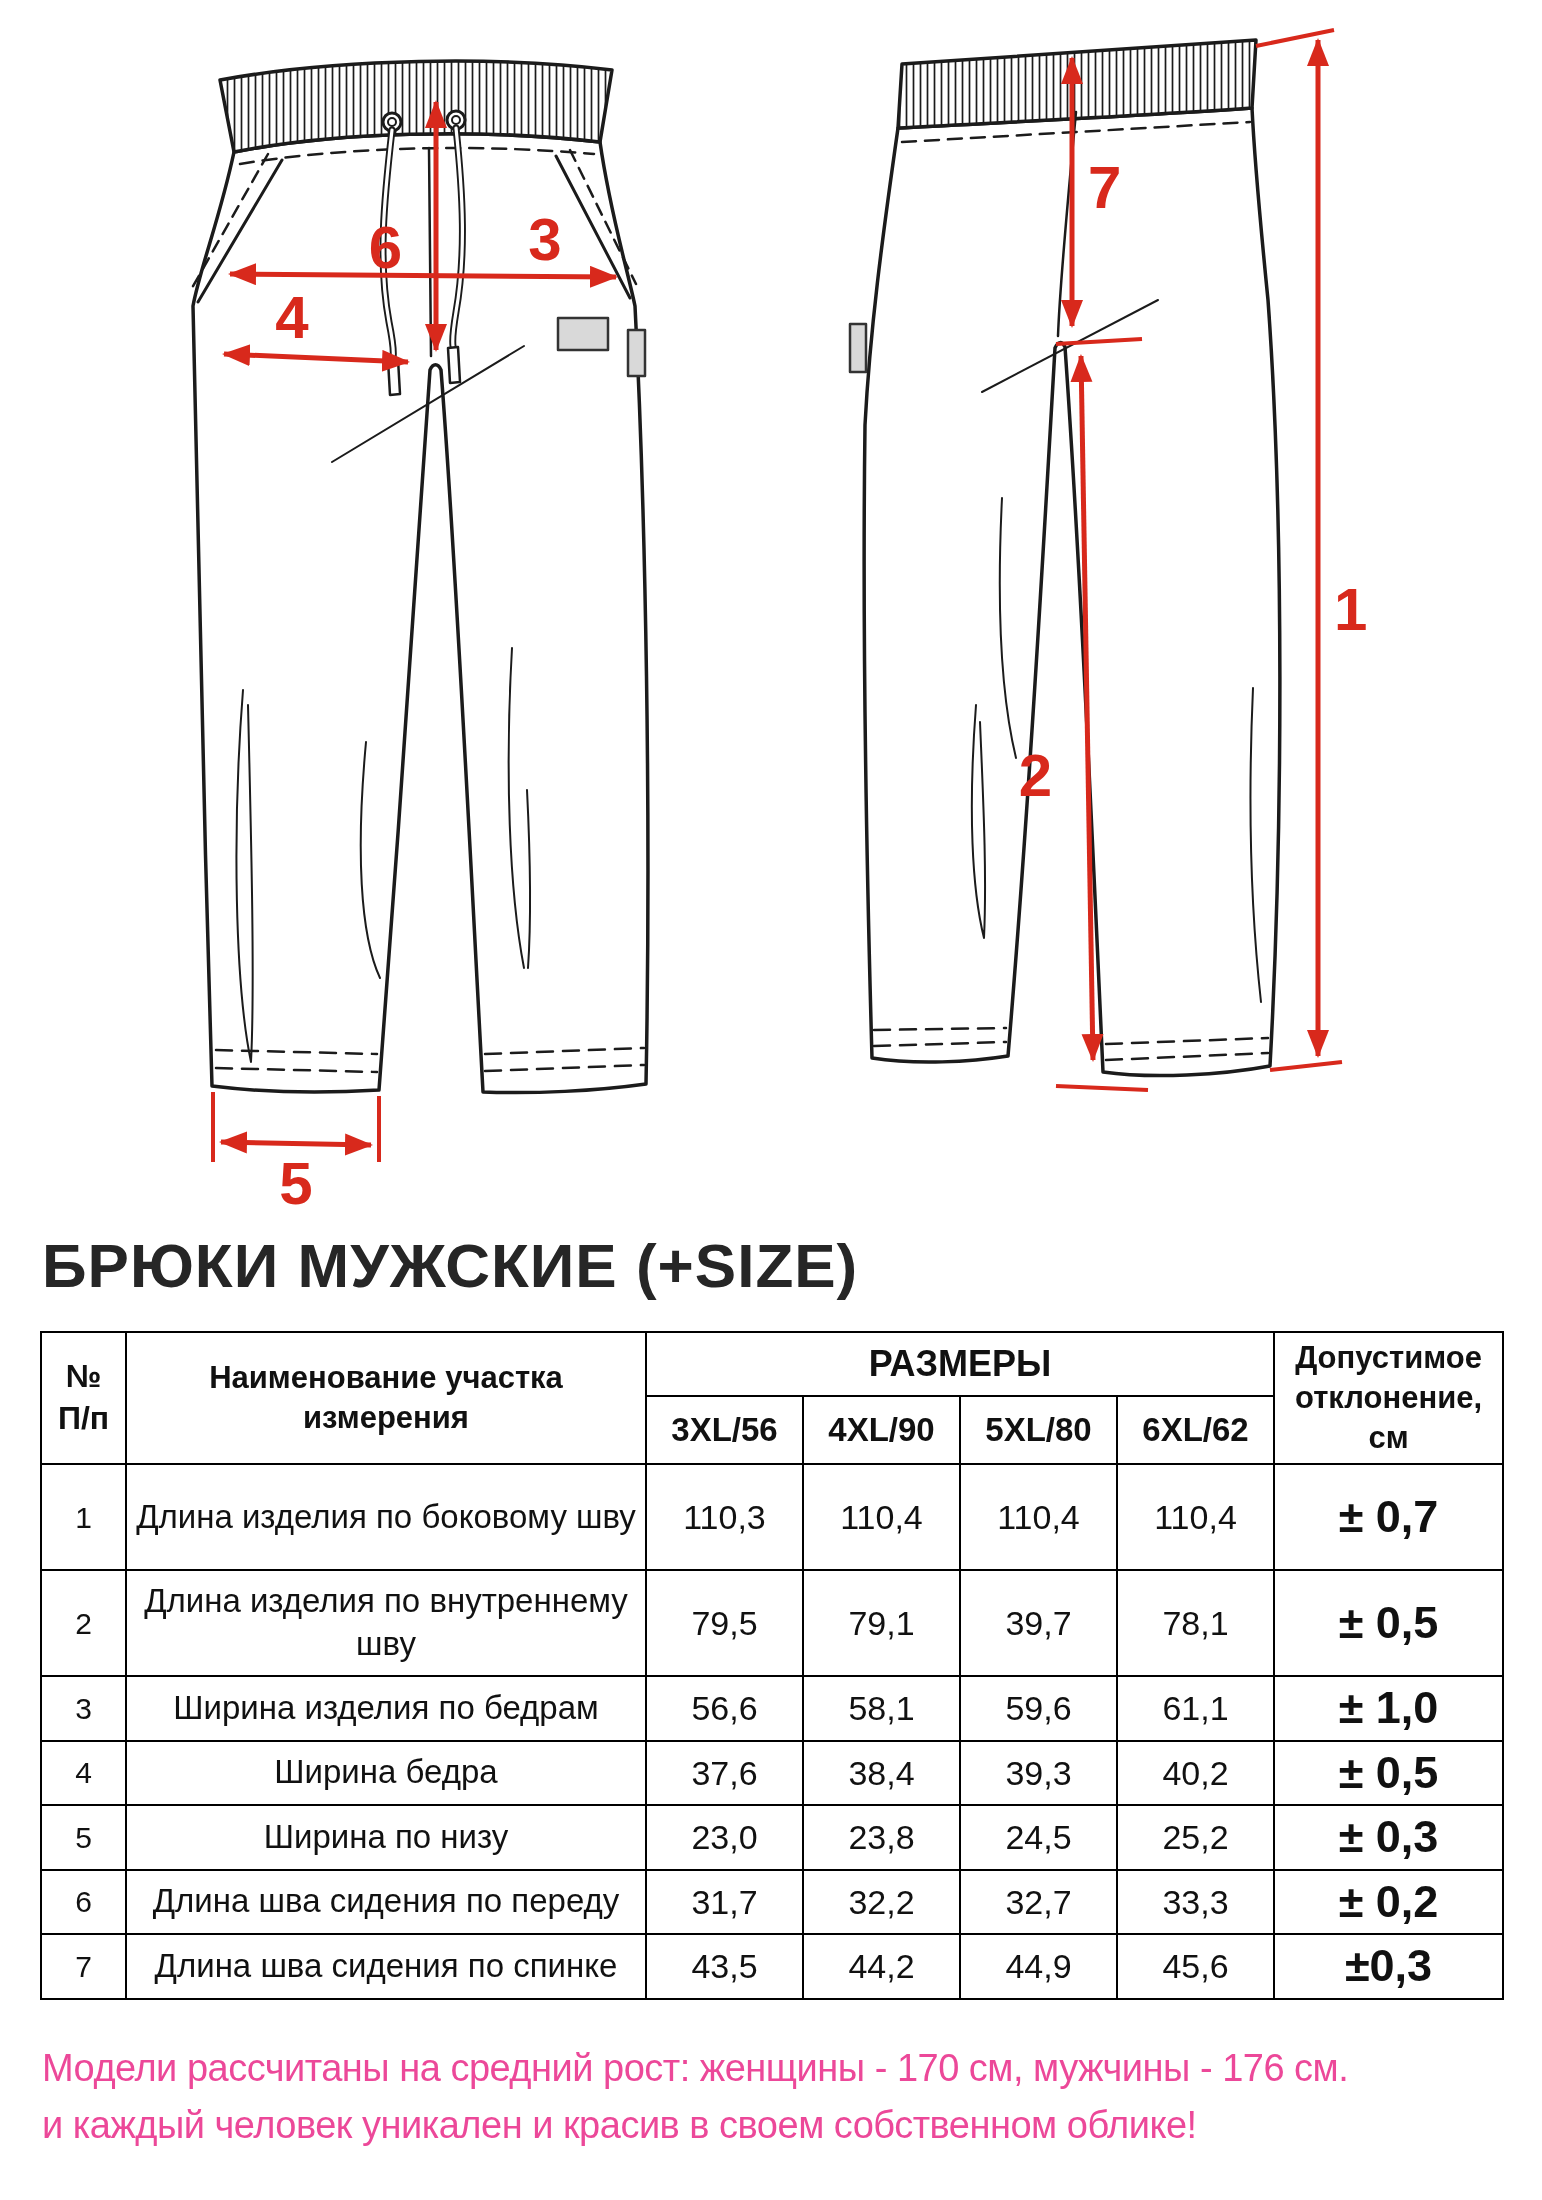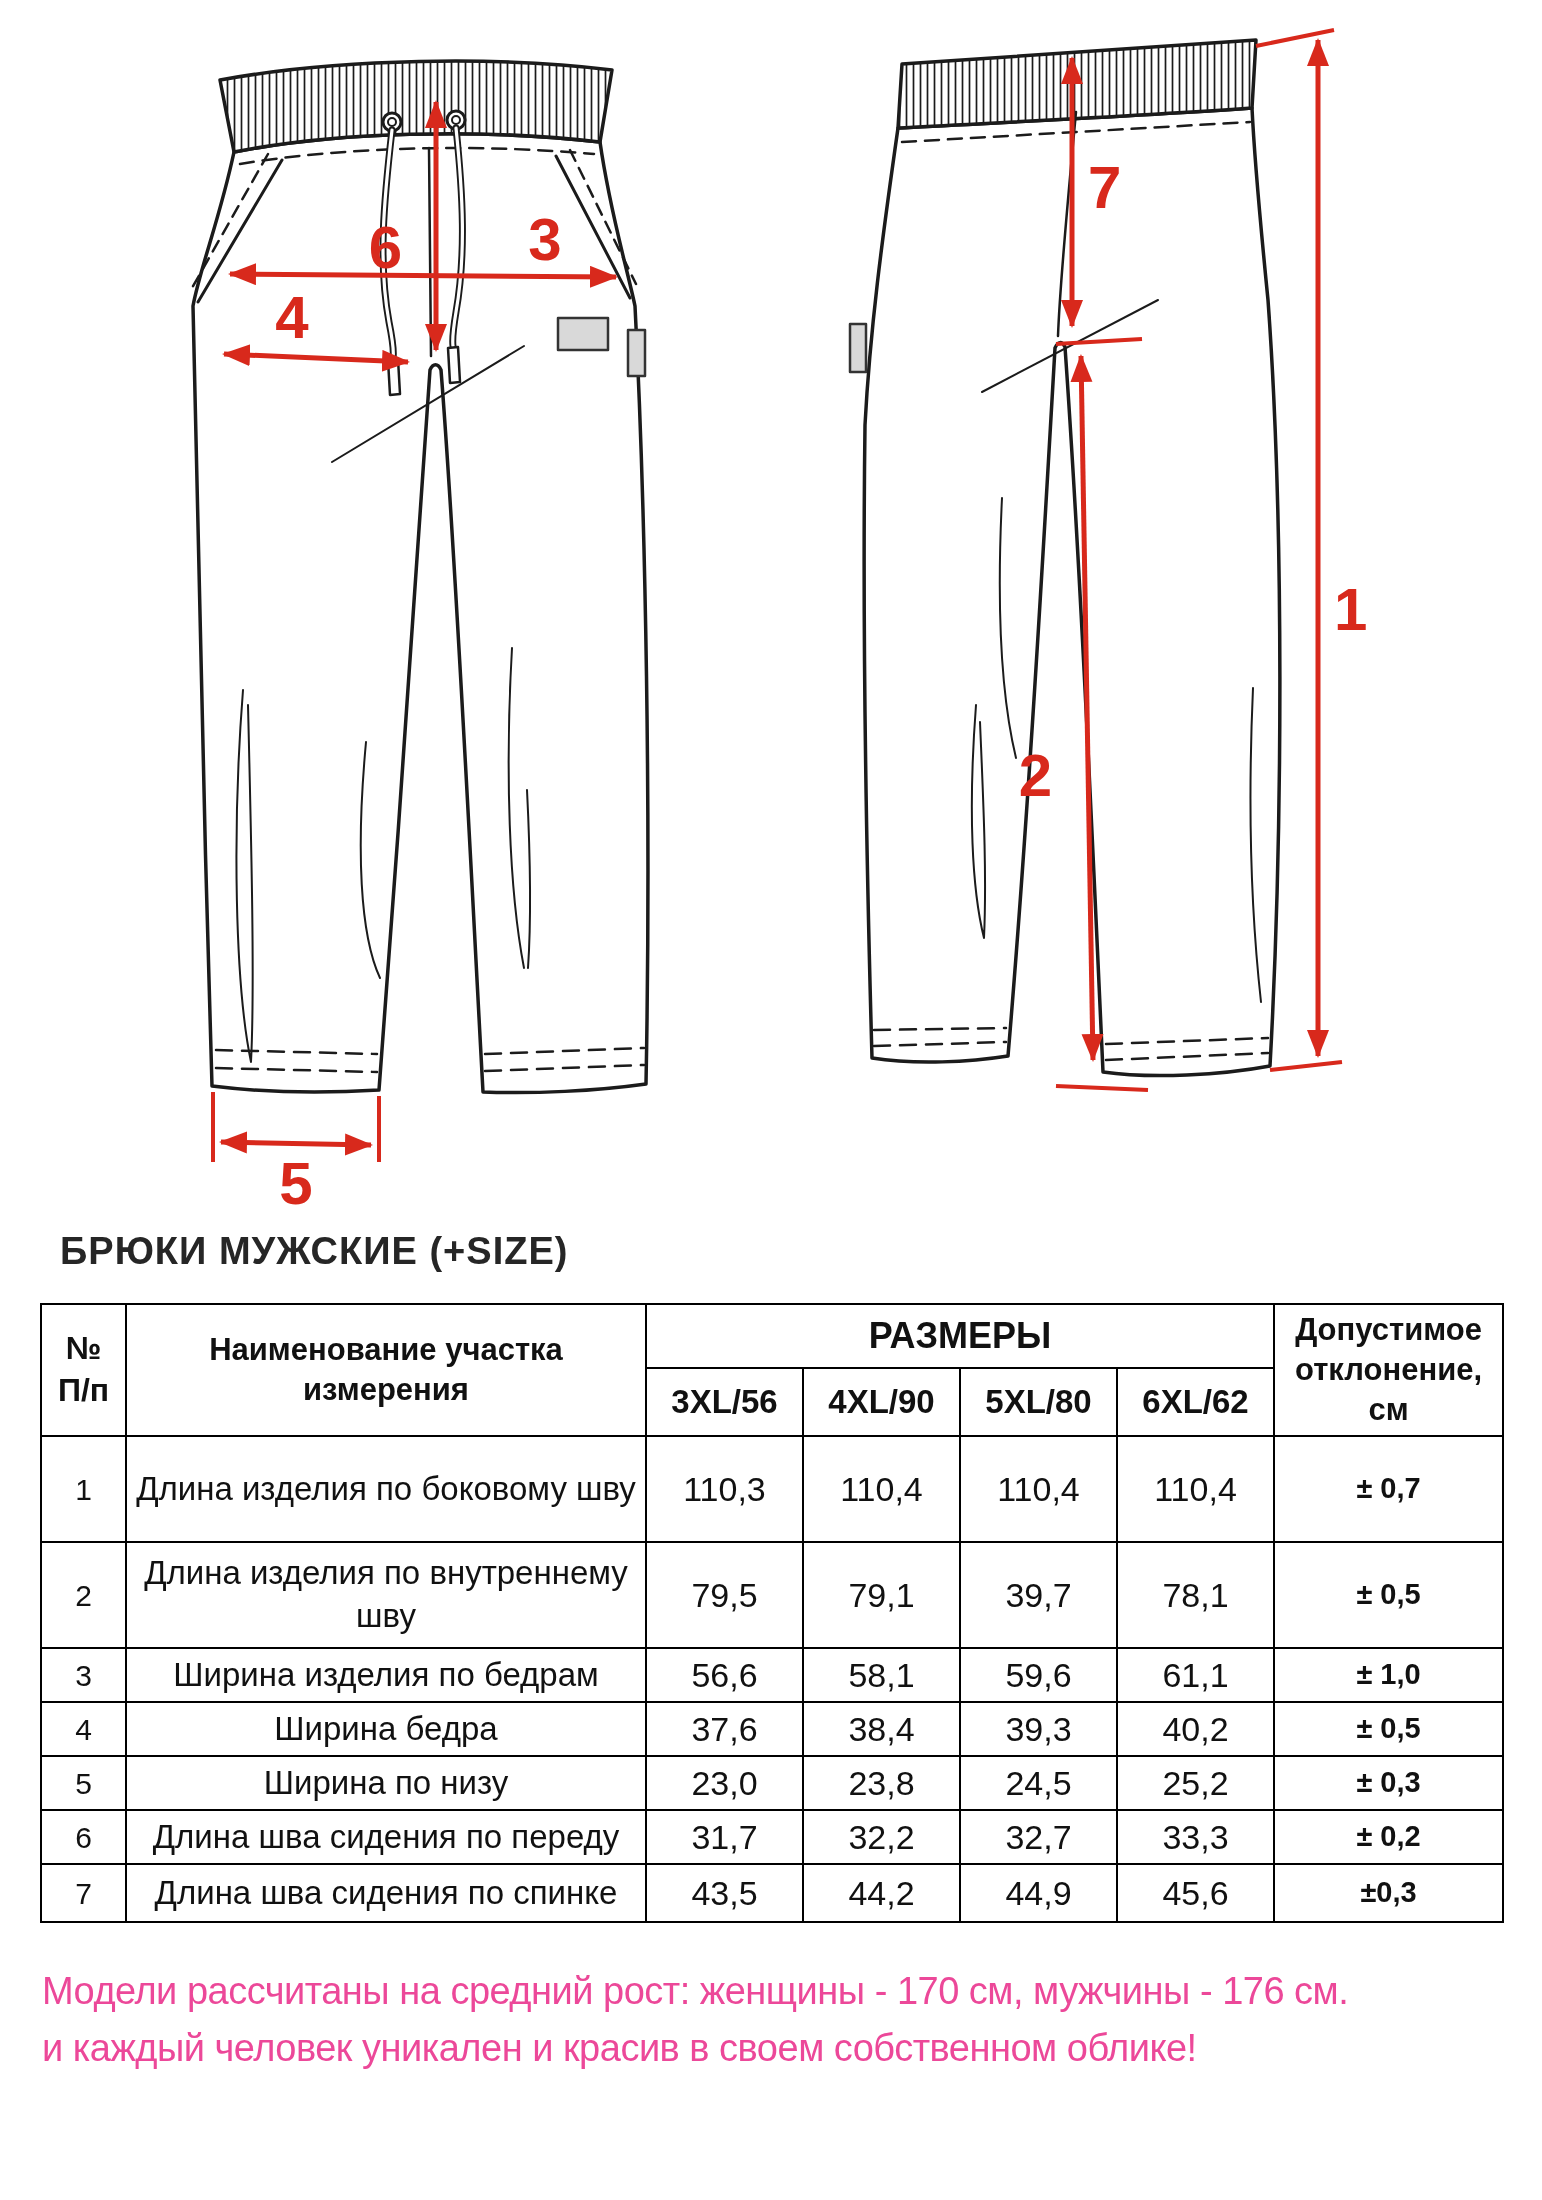--- a/index.html
+++ b/index.html
@@ -1,22 +1,22 @@
 <!DOCTYPE html>
 <html><head>
 <meta charset="utf-8">
 <style>
   html,body{margin:0;padding:0;background:#ffffff;}
   body{width:1542px;height:2200px;font-family:"Liberation Sans",sans-serif;color:#111;}
   .page{width:1542px;height:2200px;position:relative;overflow:hidden;background:#fff;}
   svg.diagram{display:block;width:1542px;height:1210px;}
 
   h1.title{
-    margin:20px 0 0 60px;
-    font-size:38px;
+    margin:20px 0 0 42px;
+    font-size:62px;
     font-weight:800;
     letter-spacing:1px;
     color:#262626;
     font-family:"Liberation Sans",sans-serif;
   }
 
   table.sizes{
     margin:30px 0 0 40px;
     border-collapse:collapse;
     table-layout:fixed;
@@ -30,21 +30,21 @@
     line-height:1.3;
   }
   th.h-num{font-size:32px;font-weight:bold;}
   th.h-name{font-size:31px;font-weight:bold;}
   th.h-sizes{font-size:36px;font-weight:bold;height:58px;}
   th.h-size{font-size:33px;font-weight:bold;height:62px;}
   th.h-dev{font-size:31px;font-weight:bold;}
   td.c-num{font-size:30px;}
   td.c-name{font-size:33px;text-align:left;padding-left:10px;padding-right:12px;}
   td.c-val{font-size:34px;}
-  td.c-dev{font-size:29px;font-weight:bold;margin-left:16px;}
+  td.c-dev{font-size:45px;font-weight:bold;margin-left:16px;}
   tr.row-2l{height:106px;}
   tr.row-1l{height:54px;}
   tr.row-last{height:58px;}
 
   .note{
     margin:40px 40px 0 42px;
     font-size:38px;
     line-height:1.5;
     color:#ec4899;
     letter-spacing:-0.5px;

